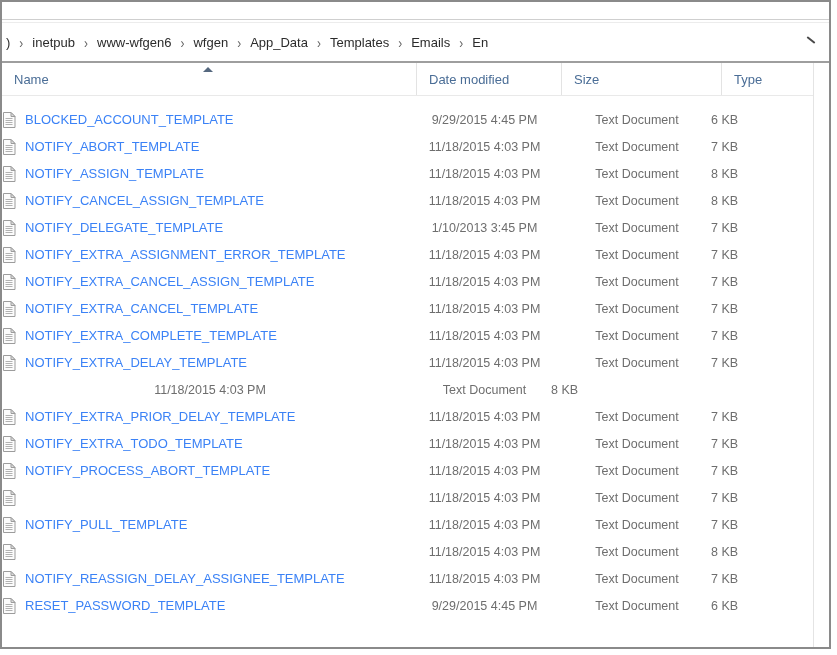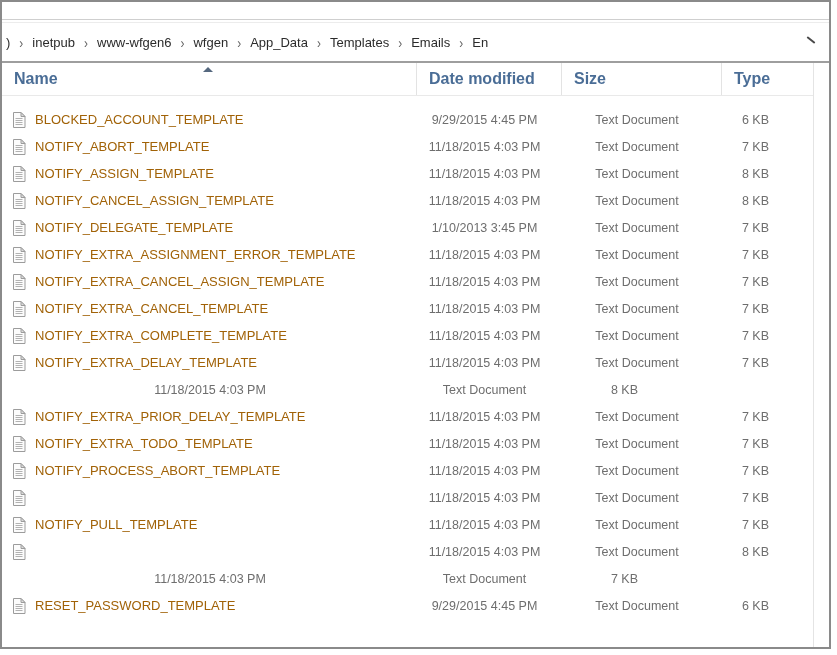--- a/index.html
+++ b/index.html
@@ -22,46 +22,46 @@
   .crumb-sep { margin:0 8px; color:#5f5f5f; font-size:12px; transform:scaleY(1.15); }
   .cursor-mark {
     position:absolute; left:806px; top:39px; width:10px; height:2px;
     background:#4a4a4a; transform:rotate(38deg); border-radius:1px;
   }
   .bc-bottomline { position:absolute; left:2px; top:61px; width:827px; height:2px; background:#9e9e9e; }
 
   .header-row {
     position:absolute; left:2px; top:63px; width:811px; height:33px;
     display:grid; grid-template-columns:404px 145px 160px 102px;
-    border-bottom:1px solid #e9e9e9; color:#4a6d96; font-size:16px;font-weight:bold;
+    border-bottom:1px solid #e9e9e9; color:#4a6d96; font-size:13px;
   }
   .header-cell {
     position:relative; display:flex; align-items:center; padding-left:12px;
     cursor:default; overflow:hidden;
   }
   .header-cell + .header-cell { border-left:1px solid #e3e3e3;margin-left:10px; }
   .sort-triangle {
     position:absolute; left:201px; top:4px; width:0; height:0;
     border-left:5px solid transparent; border-right:5px solid transparent;
     border-bottom:5px solid #55687f;
   }
   .right-line { position:absolute; left:813px; top:63px; width:1px; height:584px; background:#e4e4e4; }
 
   .file-list { position:absolute; left:2px; top:97px; width:811px; padding-top:9px; }
   .file-row {
     display:grid; grid-template-columns:404px 145px 160px 102px;
     height:27px; align-items:center; font-size:13px; cursor:default;
   }
   .cell-name {
-    display:flex; align-items:center; padding-left:10px; color:#a16207;
+    display:flex; align-items:center; color:#3b82f6;
     white-space:nowrap; overflow:hidden;
   }
   .file-icon { flex:0 0 auto; margin-right:9px; display:block; }
   .cell-date, .cell-type { color:#6e6e6e; padding-left:12px; white-space:nowrap; font-size:12.5px;text-align:center; }
-  .cell-size { color:#6e6e6e; text-align:center; padding-right:13px; white-space:nowrap; font-size:12.5px; }
+  .cell-size { color:#6e6e6e; text-align:left; padding-right:13px; white-space:nowrap; font-size:12.5px; }
 </style>
 </head>
 <body>
 
 <div class="page">
   <div class="frame"></div>
   <div class="topline-1"></div>
   <div class="topline-2"></div>
 
   <div class="breadcrumb">
@@ -323,20 +323,28 @@
         <path d="M9 0.5 V4.5 H13 Z" fill="#dcdcdc" stroke="#9c9c9c"></path>
         <path d="M3.5 6.5 h7 M3.5 8.5 h7 M3.5 10.5 h7 M3.5 12.5 h7" stroke="#b2b2b2" stroke-width="1"></path>
       </svg>
     </div>
     <div class="cell-date">11/18/2015 4:03 PM</div>
     <div class="cell-type">Text Document</div>
     <div class="cell-size">8 KB</div>
   </div>
 
   <div class="file-row">
+    <div class="cell-name">
+      <svg class="file-icon" width="14" height="16" viewBox="0 0 14 16">
+        <path d="M1.5 0.5 H9 L13 4.5 V15.5 H1.5 Z" fill="#fcfcfc" stroke="#9c9c9c"></path>
+        <path d="M9 0.5 V4.5 H13 Z" fill="#dcdcdc" stroke="#9c9c9c"></path>
+        <path d="M3.5 6.5 h7 M3.5 8.5 h7 M3.5 10.5 h7 M3.5 12.5 h7" stroke="#b2b2b2" stroke-width="1"></path>
+      </svg>
+      <span>NOTIFY_REASSIGN_DELAY_ASSIGNEE_TEMPLATE</span>
+    </div>
     <div class="cell-date">11/18/2015 4:03 PM</div>
     <div class="cell-type">Text Document</div>
     <div class="cell-size">7 KB</div>
   </div>
 
   <div class="file-row">
     <div class="cell-name">
       <svg class="file-icon" width="14" height="16" viewBox="0 0 14 16">
         <path d="M1.5 0.5 H9 L13 4.5 V15.5 H1.5 Z" fill="#fcfcfc" stroke="#9c9c9c"></path>
         <path d="M9 0.5 V4.5 H13 Z" fill="#dcdcdc" stroke="#9c9c9c"></path>

